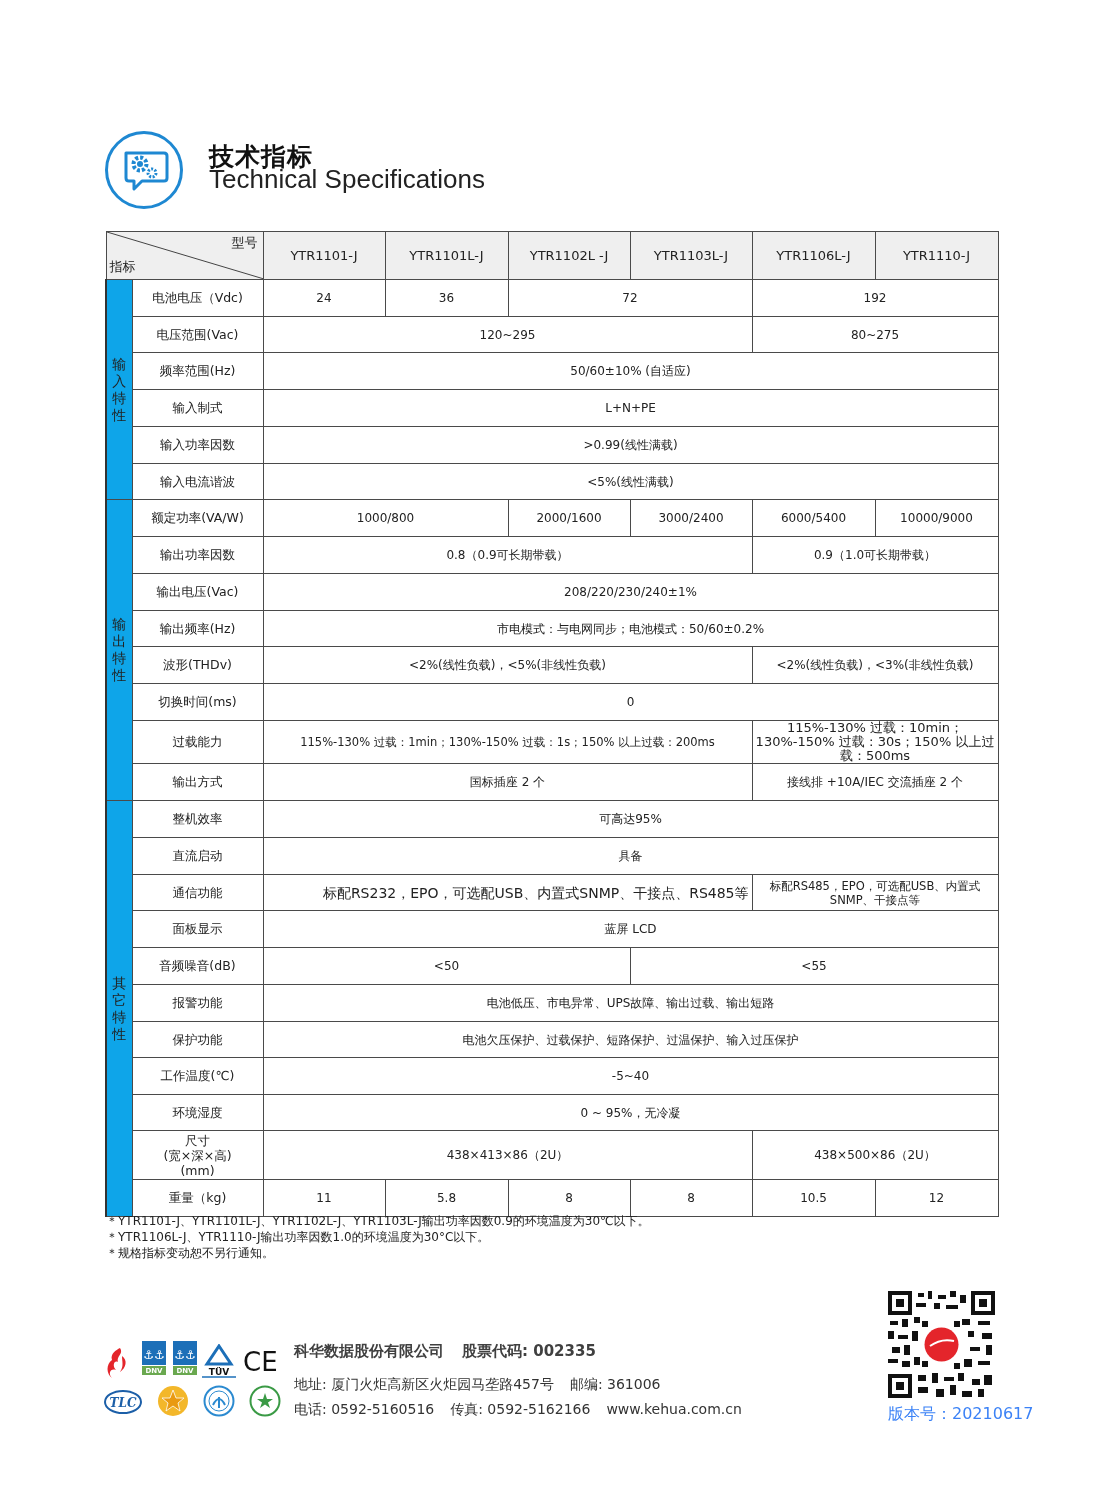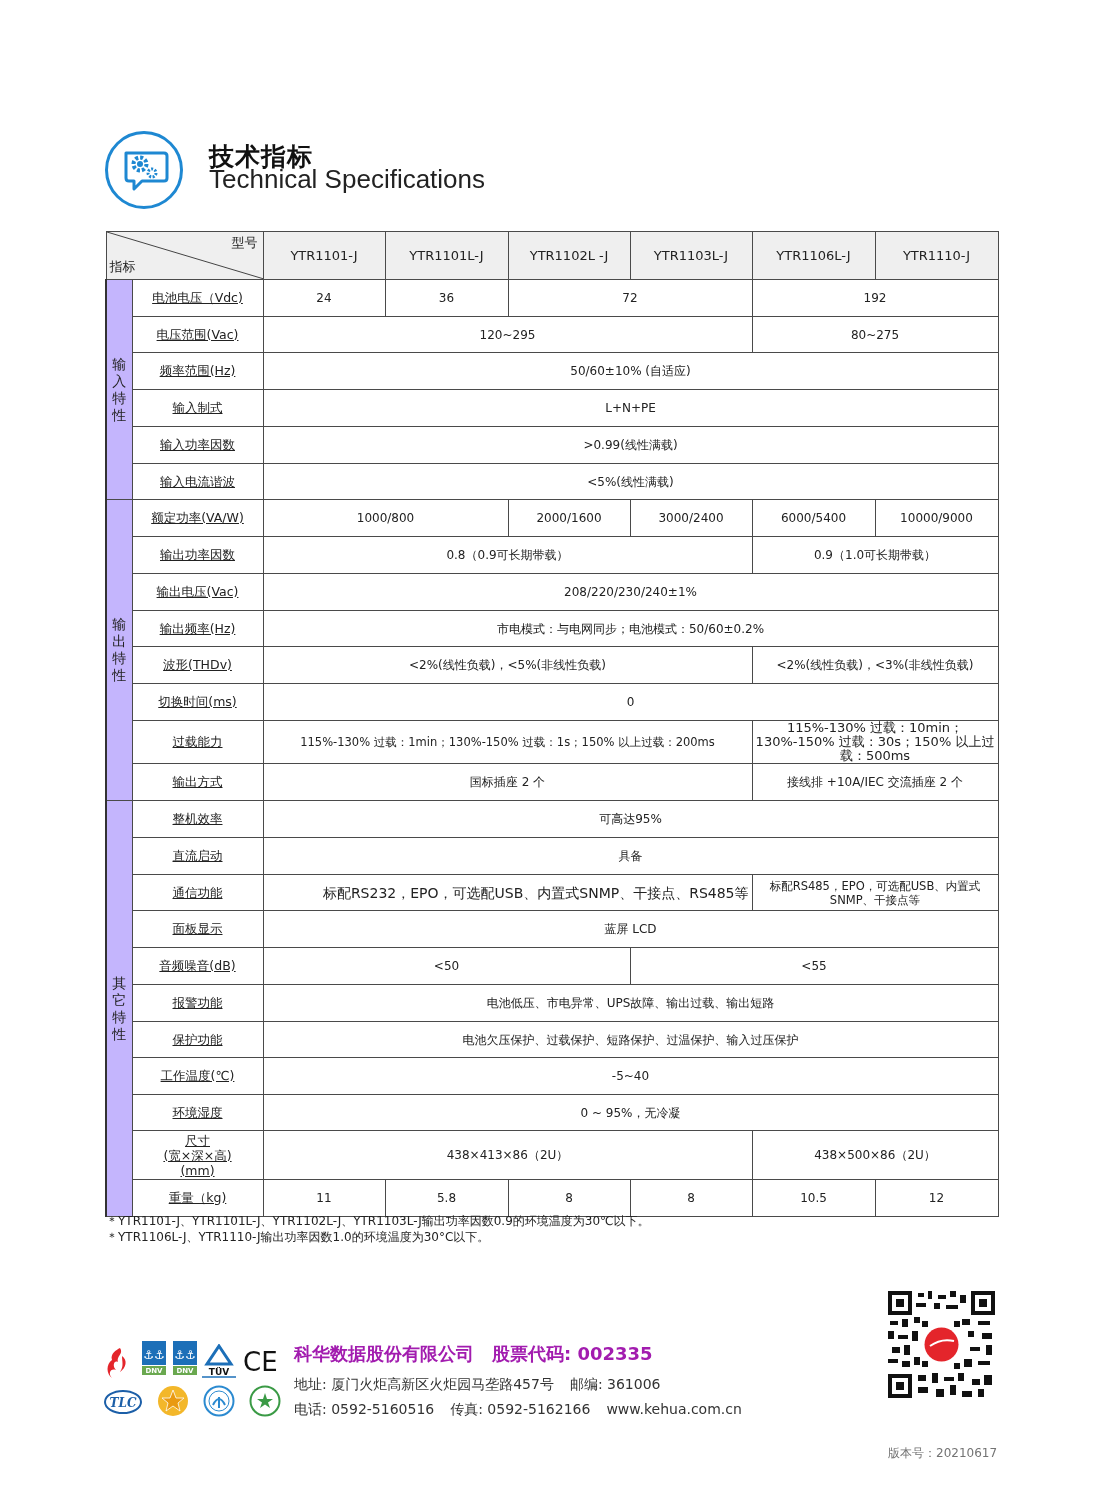--- a/index.html
+++ b/index.html
@@ -24,54 +24,54 @@
   table.spec {
     position: absolute; left: 105px; top: 231px; width: 892px;
     border-collapse: collapse; table-layout: fixed;
     font-size: 12px; color: #222;
   }
   table.spec td {
     border: 1px solid #4a4a4a; text-align: center; vertical-align: middle;
     padding: 0 3px; line-height: 14px; overflow: hidden;
   }
   table.spec td.group {
-    background: #c4b5fd; font-size: 14px; line-height: 17px; padding: 0;
+    background: #0ea5e9; font-size: 14px; line-height: 17px; padding: 0;
     border-left: 2px solid #333;
     text-align: center;
   }
   table.spec tr.head td { background: #efefef; font-size: 13px; height: 47px; }
   table.spec tr.head td.corner { position: relative; padding: 0; }
   .corner .c-top { position: absolute; right: 5px; top: 4px; font-size: 13px; }
   .corner .c-bot { position: absolute; left: 3px; bottom: 5px; font-size: 13px; }
   .corner svg { position: absolute; left: 0; top: 0; }
-  table.spec td.label { font-size: 12.5px; text-decoration: underline; }
+  table.spec td.label { font-size: 12.5px; }
   .vert span { display: block; }
 
   .notes {
     position: absolute; left: 106px; top: 1213px; font-size: 12px; line-height: 16px; color: #222;
   }
   .notes div { white-space: nowrap; }
 
   .logos { position: absolute; left: 102px; top: 1338px; width: 180px; height: 80px; }
   .logo { position: absolute; }
 
   .company-name {
-    position: absolute; left: 294px; top: 1342px; font-size: 18px; font-weight: bold; color: #a21caf;
+    position: absolute; left: 294px; top: 1342px; font-size: 15px; font-weight: bold; color: #404040;
     white-space: nowrap;
   }
   .company-name .stock { margin-left: 18px; }
   .address, .contact {
     position: absolute; left: 294px; font-size: 14px; color: #333; white-space: nowrap;
   }
   .address { top: 1376px; }
   .contact { top: 1401px; }
   .gap { display: inline-block; width: 16px; }
 
   .qr { position: absolute; left: 888px; top: 1291px; width: 107px; height: 107px; }
-  .version { position: absolute; left: 888px; top: 1404px; font-size: 12px; color: #737373; white-space: nowrap; margin-top: 41px; }
+  .version { position: absolute; left: 888px; top: 1404px; font-size: 16px; color: #3b82f6; white-space: nowrap; }
 </style>
 </head>
 <body>
 
 <div class="header-icon">
   <svg width="50" height="48" viewBox="0 0 50 48">
     <path d="M6 6 H44 Q47 6 47 9 V31 Q47 34 44 34 H22 L14 42 V34 H9 Q6 34 6 31 Z" fill="none" stroke="#1e88d2" stroke-width="3" stroke-linejoin="round"></path>
     <circle cx="20" cy="17" r="6.5" fill="none" stroke="#1e88d2" stroke-width="4" stroke-dasharray="3 2"></circle>
     <circle cx="20" cy="17" r="3" fill="#1e88d2"></circle>
     <circle cx="32" cy="26" r="4" fill="none" stroke="#1e88d2" stroke-width="3" stroke-dasharray="2 1.5"></circle>
@@ -243,20 +243,21 @@
     <td>8</td>
     <td>10.5</td>
     <td>12</td>
   </tr>
 </tbody>
   </table>
 
 <div class="notes">
   <div>＊YTR1101-J、YTR1101L-J、YTR1102L-J、YTR1103L-J输出功率因数0.9的环境温度为30℃以下。</div>
   <div>＊YTR1106L-J、YTR1110-J输出功率因数1.0的环境温度为30°C以下。</div>
+  <div>＊规格指标变动恕不另行通知。</div>
 </div>
 
 <div class="logos">
   <svg class="logo" style="left:4px;top:8px" width="26" height="34" viewBox="0 0 26 34">
     <path d="M14 2 C18 8 10 10 12 16 C8 14 6 20 10 24 C4 22 2 28 6 32 C0 28 0 18 6 14 C4 8 10 4 14 2 Z" fill="#e4252b"></path>
     <path d="M16 10 C22 14 20 22 14 26 C18 20 16 16 16 10 Z" fill="#e4252b"></path>
   </svg>
   <svg class="logo" style="left:40px;top:0" width="24" height="38" viewBox="0 0 24 38">
     <rect x="0" y="3" width="24" height="24" fill="#1c6fb8"></rect>
     <text x="12" y="21" font-size="12" fill="#fff" text-anchor="middle" font-family="DejaVu Sans, sans-serif">⚓⚓</text>

